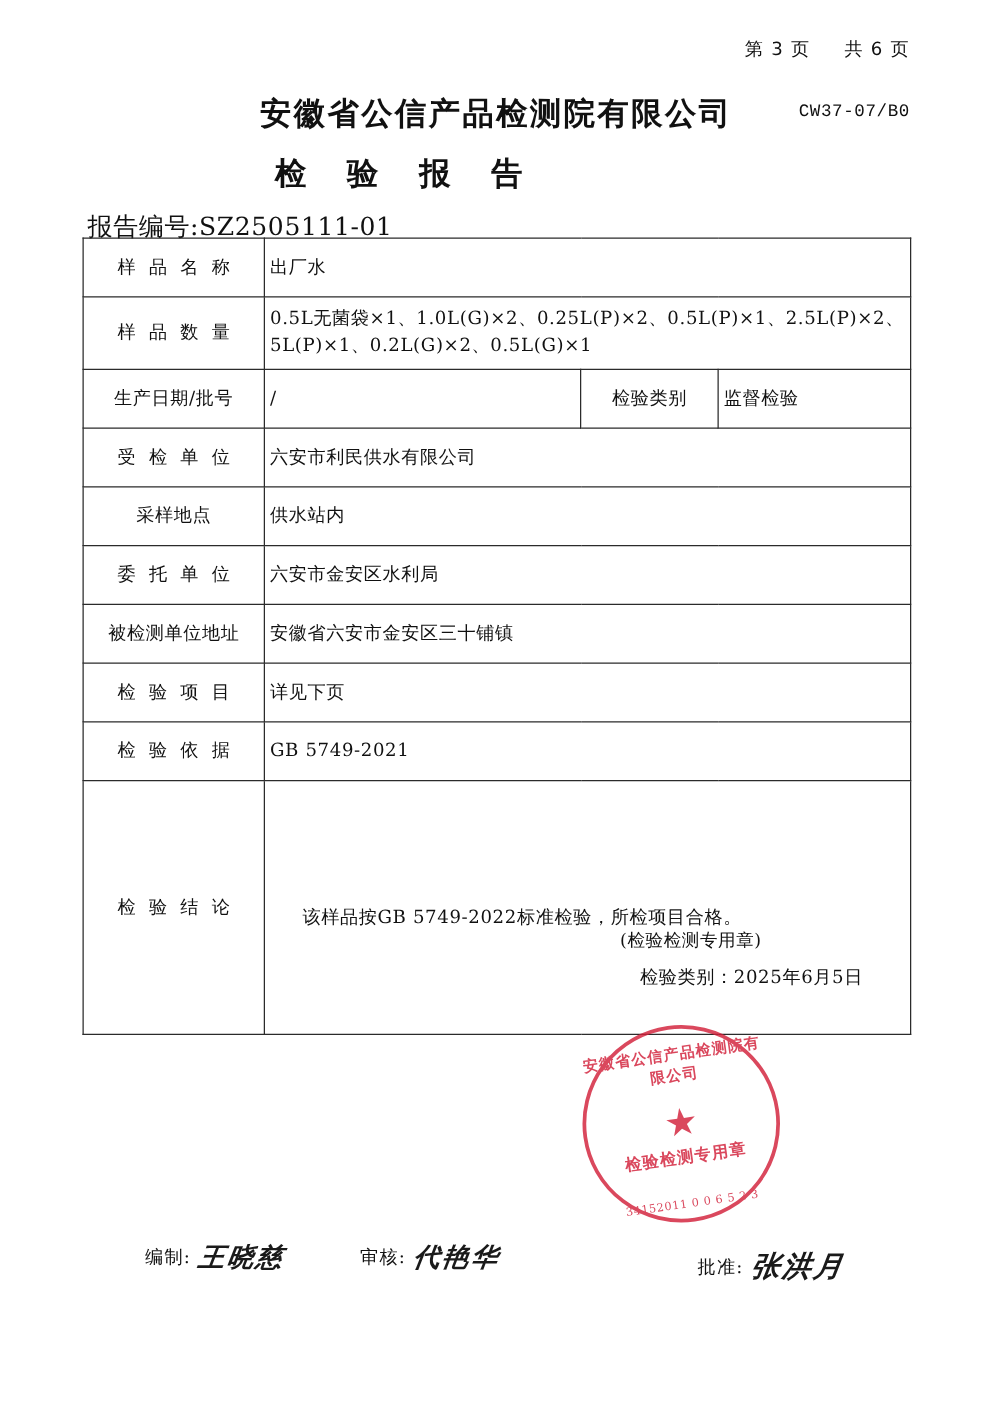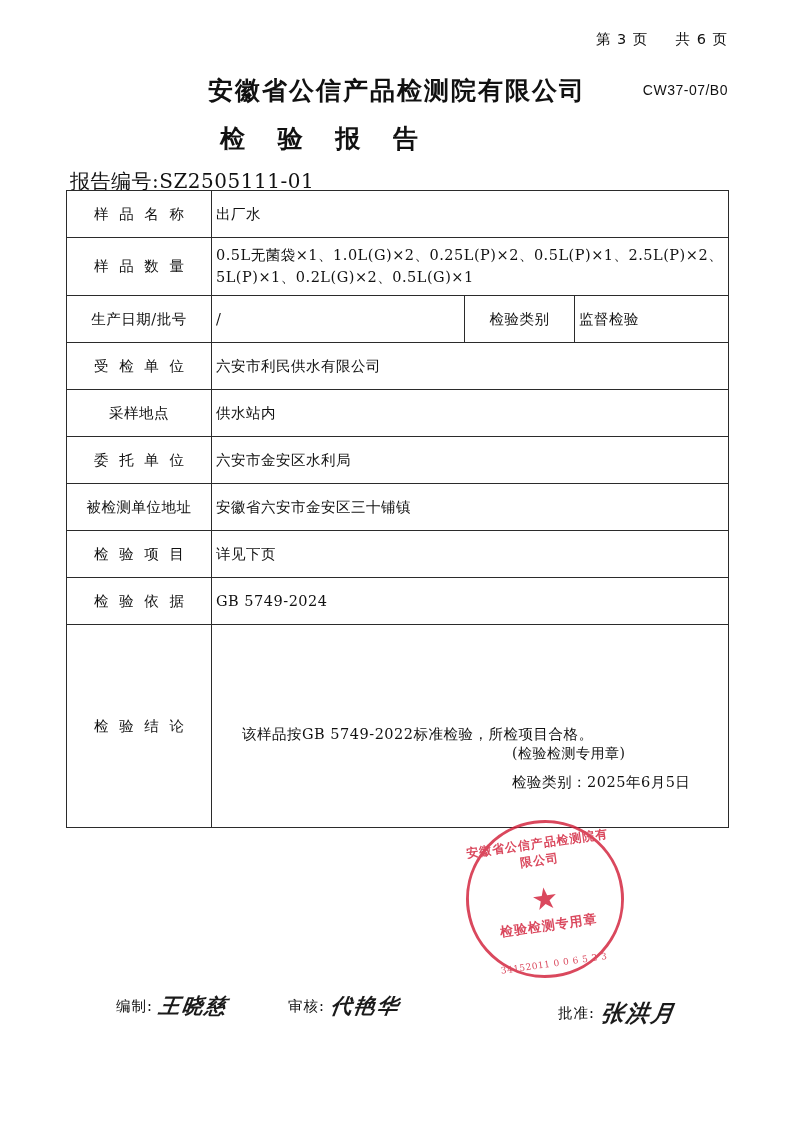--- a/index.html
+++ b/index.html
@@ -44,21 +44,21 @@
     font-size: 25px;
     font-weight: bold;
     letter-spacing: 2px;
     font-family: "DejaVu Serif", "Liberation Serif", serif;
   }
   .doc-code {
     position: absolute;
     top: 82px;
     right: 66px;
     font-size: 14px;
-    font-family: Liberation Sans, sans-serif;
+    font-family: Liberation Mono, monospace;
     letter-spacing: 0.5px;
   }
   .report-title {
     position: absolute;
     top: 122px;
     left: 0;
     width: 638px;
     text-align: center;
     font-size: 25px;
     font-weight: bold;
@@ -112,21 +112,21 @@
     vertical-align: top;
     position: relative;
   }
   .concl-text {
     padding: 16px 0 0 26px;
     font-size: 14.5px;
     letter-spacing: 0.5px;
   }
   .seal-label {
     position: absolute;
-    left: 300px;
+    left: 284px;
     top: 118px;
     font-size: 14px;
     letter-spacing: 0.5px;
   }
   .issue-date {
     position: absolute;
     left: 300px;
     top: 146px;
     font-size: 14.5px;
     letter-spacing: 0.5px;
@@ -279,21 +279,21 @@
       <tr class="h1row">
         <td class="label tight">被检测单位地址</td>
         <td class="value" colspan="3">安徽省六安市金安区三十铺镇</td>
       </tr>
       <tr class="h1row">
         <td class="label">检 验 项 目</td>
         <td class="value" colspan="3">详见下页</td>
       </tr>
       <tr class="h1row">
         <td class="label">检 验 依 据</td>
-        <td class="value" colspan="3">GB 5749-2024</td>
+        <td class="value" colspan="3">GB 5749-2021</td>
       </tr>
       <tr>
         <td class="label">检 验 结 论</td>
         <td class="concl-cell" colspan="3">
           <div class="concl-text">该样品按GB 5749-2022标准检验，所检项目合格。</div>
           <div class="seal-label">(检验检测专用章)</div>
           <div class="issue-date">检验类别：2025年6月5日</div>
         </td>
       </tr>
     </tbody>

